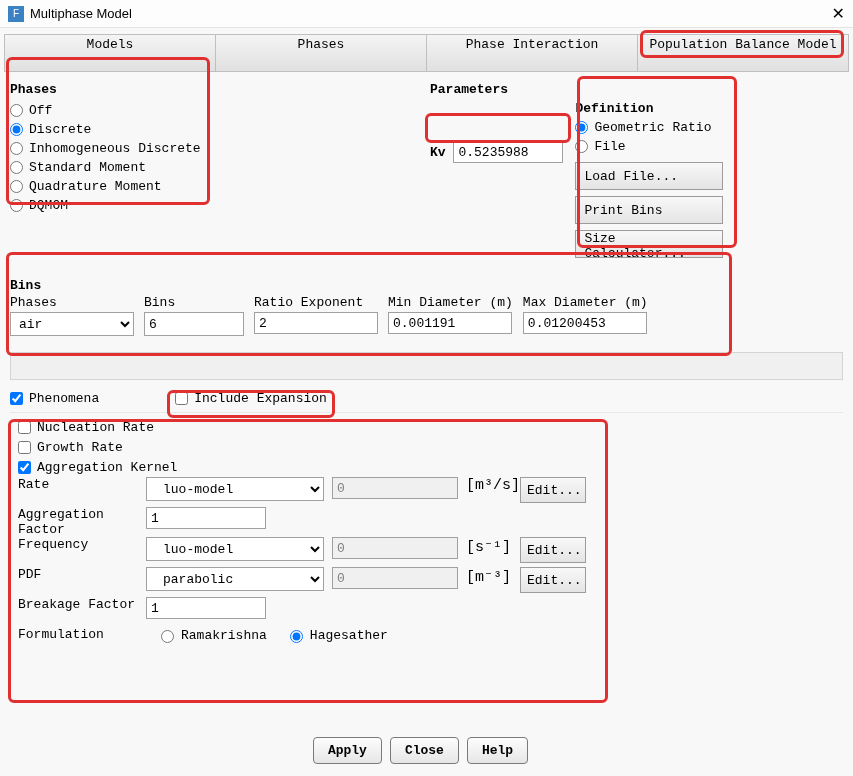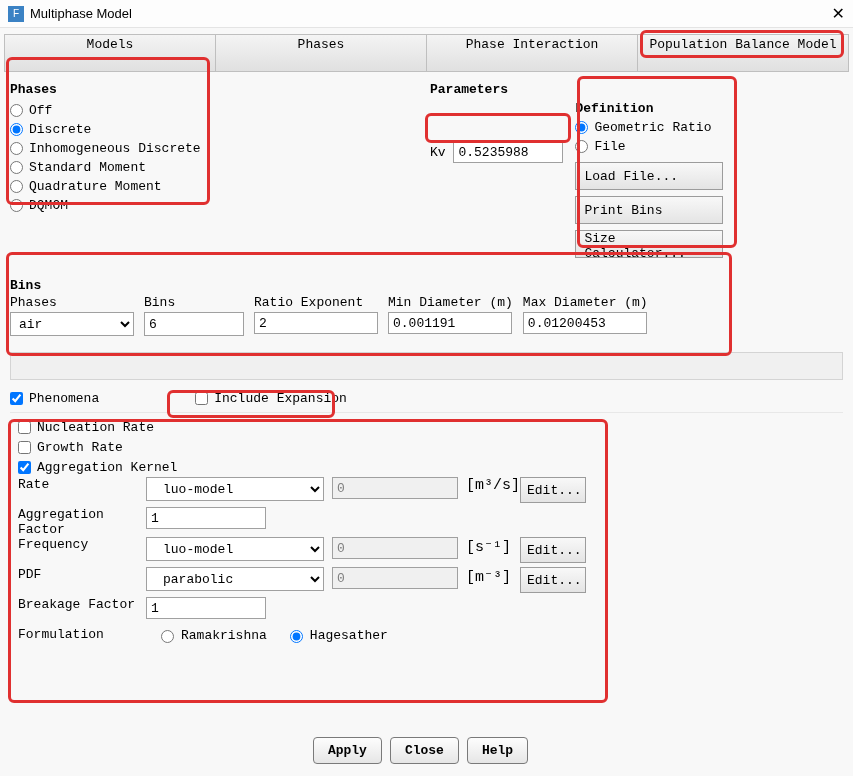--- a/index.html
+++ b/index.html
@@ -17,40 +17,40 @@
   .content { padding: 10px 10px 0 10px; }
   .row1 { display: flex; gap: 0; }
   .col-method { width: 210px; }
   .col-params { flex: 1; padding-left: 210px; }
   .group-title { font-weight: bold; margin-bottom: 4px; }
   .radio-line { display: flex; align-items: center; gap: 6px; height: 19px; }
   .radio-line input { margin: 0; }
 
   .param-right { display: flex; gap: 0; }
   .kv-box { margin-top: 40px; }
-  .kv-label { display: inline-block; }
+  .kv-label { display: inline-block; font-weight: bold; }
   .kv-input { width: 110px; height: 22px; border: 1px solid #a0a0a0; padding: 0 4px; background: #fff; font-family: "Courier New"; }
 
   .def-box { margin-left: 12px; width: 156px; }
   .def-title { font-weight: bold; margin-bottom: 2px; }
   .btn { display: block; width: 148px; height: 28px; margin-bottom: 6px; background: linear-gradient(#f8f8f8,#e4e4e4); border: 1px solid #9c9c9c; text-align: left; padding: 0 8px; font-family: "Courier New"; cursor: pointer; }
 
   .bins-title { font-weight: bold; margin-top: 14px; }
   .bins-row { display: flex; gap: 10px; margin-top: 2px; }
   .bins-col { display: flex; flex-direction: column; }
   .bins-col label { margin-bottom: 2px; }
   .combo { width: 124px; height: 24px; border: 1px solid #a0a0a0; background: #fff; padding: 0 4px; font-family: "Courier New"; }
   .spinner { width: 100px; height: 24px; border: 1px solid #a0a0a0; background: #fff; padding: 0 4px; font-family: "Courier New"; }
   .txt { width: 124px; height: 22px; border: 1px solid #a0a0a0; background: #fff; padding: 0 4px; font-family: "Courier New"; }
 
   .blank-panel { margin: 16px 0 8px 0; height: 28px; background: #f0f0f0; border: 1px solid #d4d4d4; }
 
   .chk-line { display: flex; align-items: center; gap: 6px; height: 20px; }
   .chk-line input { margin: 0; }
-  .phenom-row { display: flex; gap: 96px; }
+  .phenom-row { display: flex; gap: 76px; }
 
   .panel2 { margin-top: 4px; padding: 4px 8px 10px 8px; border-top: 1px solid #e8e8e8; }
   .field-row { display: flex; align-items: flex-start; gap: 8px; height: 30px; }
   .field-row .flabel { width: 120px; }
   .combo2 { width: 178px; height: 24px; border: 1px solid #a0a0a0; background: #fff; padding: 0 12px; font-family: "Courier New"; }
   .num { width: 126px; height: 22px; border: 1px solid #a0a0a0; background: #f0f0f0; color: #808080; padding: 0 4px; font-family: "Courier New"; }
   .num.white { background: #fff; color: #000; }
   .unit { width: 46px; font-size: 15px; }
   .edit-btn { width: 66px; height: 26px; background: linear-gradient(#f8f8f8,#e4e4e4); border: 1px solid #9c9c9c; font-family: "Courier New"; cursor: pointer; }
   .radio-inline { display: flex; align-items: center; gap: 4px; margin-left: 10px; }

